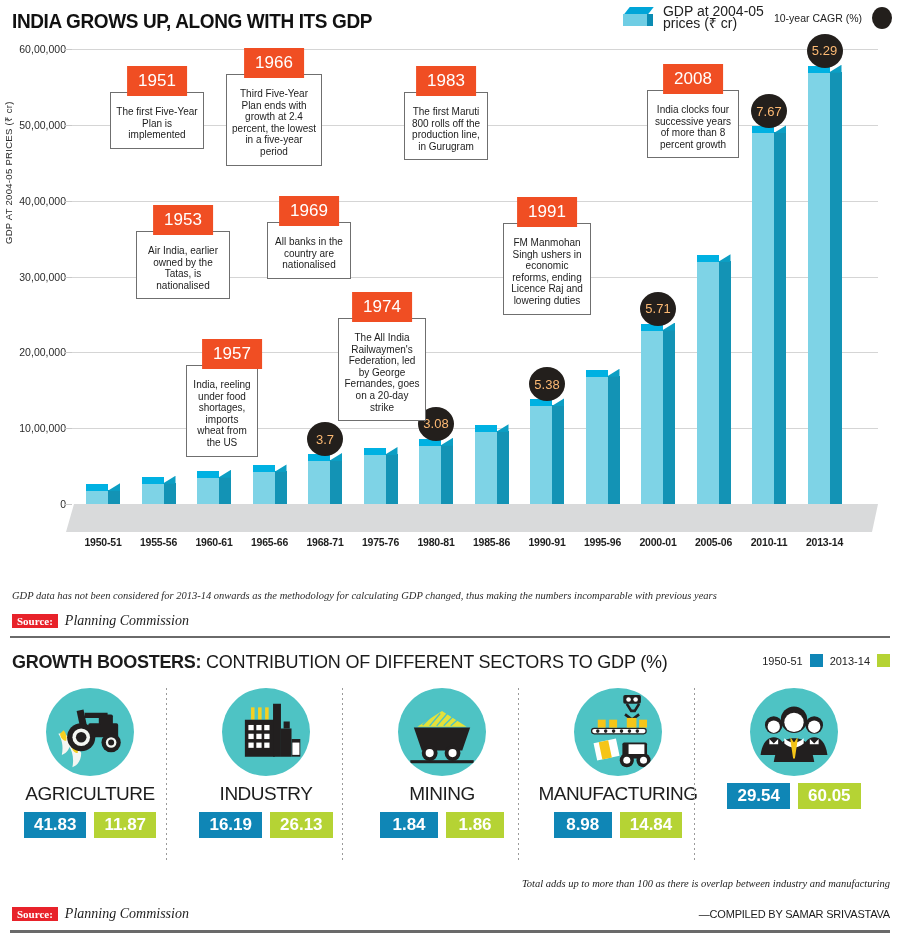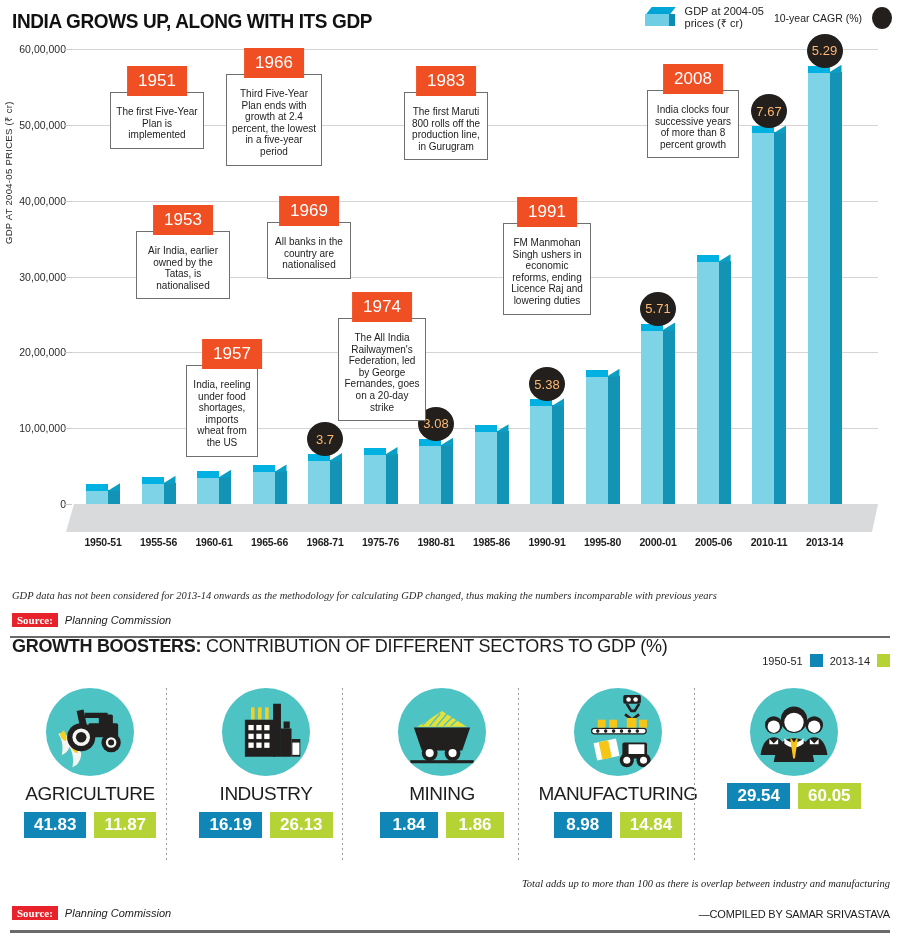--- a/index.html
+++ b/index.html
@@ -23,21 +23,21 @@
     color:#111; white-space:nowrap;
     transform:scaleX(0.95); transform-origin:left center;
   }
   .legend-top { position:absolute; right:8px; top:6px; display:flex; align-items:center; gap:10px; }
   .legend-cube { width:30px; height:22px; position:relative; }
   .legend-cube .top { position:absolute; left:4px; top:0; width:24px; height:7px;
      background:#00a5d8; transform:skewX(-38deg); }
   .legend-cube .front { position:absolute; left:0; top:7px; width:24px; height:12px; background:#6fcde4; }
   .legend-cube .side { position:absolute; left:24px; top:7px; width:6px; height:12px;
      background:#0b8cb3; }
-  .legend-text { font-size:11px; line-height:11.5px; color:#222; }
+  .legend-text { font-size:14px; line-height:11.5px; color:#222; }
   .legend-cagr-label { font-size:10.5px; color:#222; }
   .legend-dot { width:20px; height:22px; border-radius:50%; background:#231f1c; }
 
   
   .chart-wrap { position:absolute; left:0; top:44px; width:900px; height:540px; }
   .y-axis-title {
     position:absolute; left:2px; top:200px;
     font-size:9.5px; letter-spacing:0.3px; color:#2a2a2a;
     transform:rotate(-90deg); transform-origin:left top;
     white-space:nowrap;
@@ -96,25 +96,25 @@
   .footnote {
     position:absolute; left:12px; width:876px;
     font-family:"Liberation Serif", serif; font-style:italic;
     font-size:10.5px; color:#2a2a2a;
   }
   .source-row { position:absolute; display:flex; align-items:center; gap:7px; }
   .source-badge {
     background:#e8222a; color:#fff; font-family:"Liberation Serif", serif;
     font-weight:bold; font-size:11px; padding:1px 5px;
   }
-  .source-name { font-family:Liberation Sans, sans-serif; font-style:italic; font-size:11px; color:#1d1d1d; }
+  .source-name { font-family:Liberation Serif, serif; font-style:italic; font-size:14px; color:#1d1d1d; }
   .hr { position:absolute; background:#6a6a6a; }
 
   
-  .sec-title { position:absolute; left:12px; top:636px; font-size:18px; white-space:nowrap; }
+  .sec-title { position:absolute; left:12px; top:652px; font-size:18px; white-space:nowrap; }
   .sec-title b { font-weight:bold; letter-spacing:-0.3px; }
   .sec-title span.lite { font-weight:normal; letter-spacing:-0.2px; }
   .sec-legend { position:absolute; right:10px; top:654px; display:flex; align-items:center; gap:7px;
      font-size:11px; color:#222; }
   .sw { width:13px; height:13px; display:inline-block; }
   .sw-blue { background:#0f86b6; }
   .sw-green { background:#b5d334; }
 
   .sector { position:absolute; top:688px; width:160px; text-align:center; }
   .circle { width:88px; height:88px; border-radius:50%; background:#4ec3c4;
@@ -308,21 +308,21 @@
     <div id="xlabels">
         <div class="xlabel" style="left: 31px;">1950-51</div>
         <div class="xlabel" style="left: 86.5px;">1955-56</div>
         <div class="xlabel" style="left: 142px;">1960-61</div>
         <div class="xlabel" style="left: 197.5px;">1965-66</div>
         <div class="xlabel" style="left: 253px;">1968-71</div>
         <div class="xlabel" style="left: 308.5px;">1975-76</div>
         <div class="xlabel" style="left: 364px;">1980-81</div>
         <div class="xlabel" style="left: 419.5px;">1985-86</div>
         <div class="xlabel" style="left: 475px;">1990-91</div>
-        <div class="xlabel" style="left: 530.5px;">1995-80</div>
+        <div class="xlabel" style="left: 530.5px;">1995-96</div>
         <div class="xlabel" style="left: 586px;">2000-01</div>
         <div class="xlabel" style="left: 641.5px;">2005-06</div>
         <div class="xlabel" style="left: 697px;">2010-11</div>
         <div class="xlabel" style="left: 752.5px;">2013-14</div>
       </div>
   </div>
 
   <div id="callouts">
       <div class="callout" style="left: 110px; top: 22px; width: 94px;">
         <div class="tagbox">1951</div>

